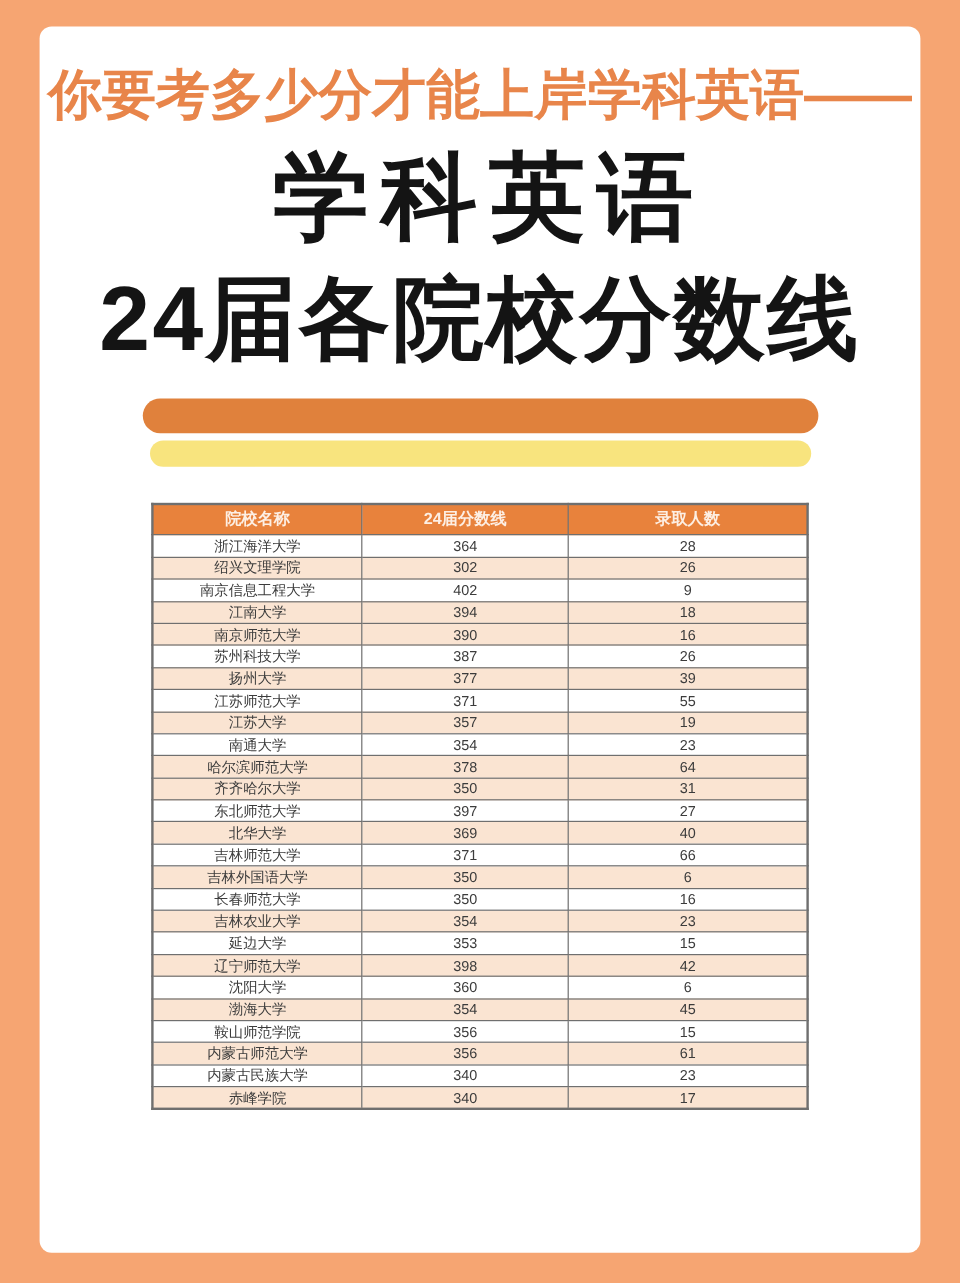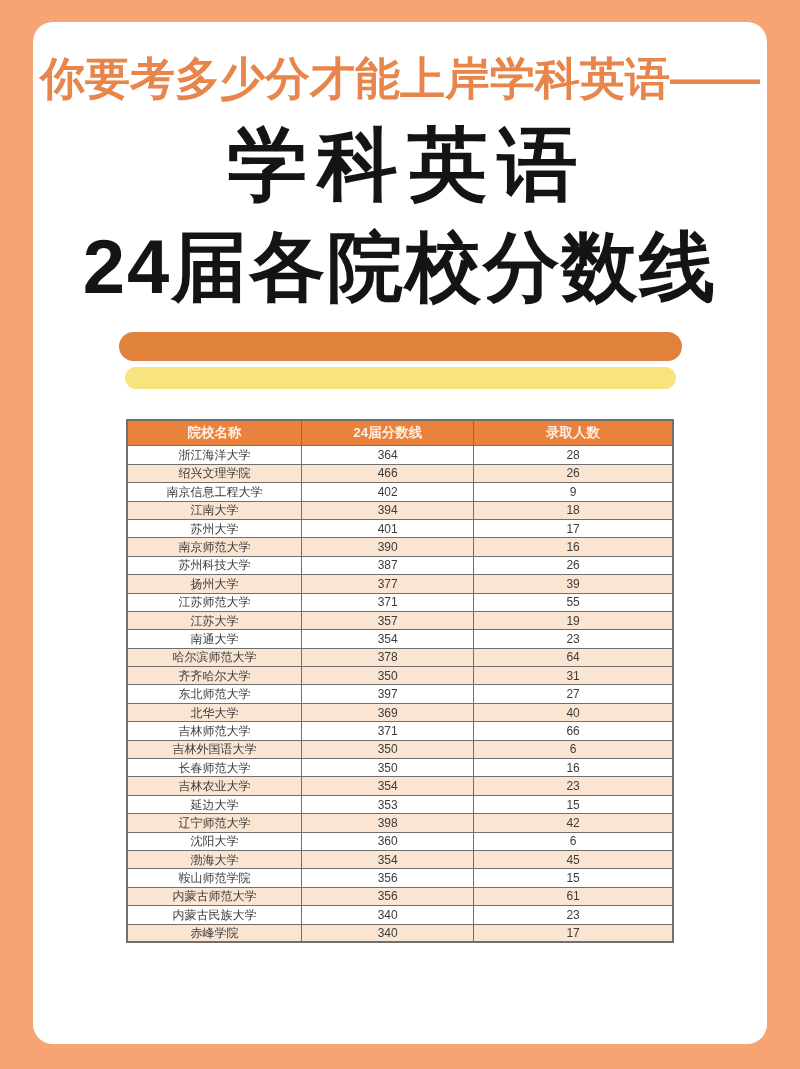--- a/index.html
+++ b/index.html
@@ -20,21 +20,21 @@
   body{
     width:800px;height:1069px;
     background:var(--frame-color);
     padding:22px 33px 25px 33px;
     font-family:"Liberation Sans","DejaVu Sans",sans-serif;
     overflow:hidden;
   }
   .page{
     width:734px;height:1022px;
     background:var(--page-color);
-    border-radius:20px;
+    border-radius:10px;
     overflow:hidden;
   }
   .slogan{
     margin-top:28px;
     text-align:center;
     font-size:45px;
     font-weight:800;
     letter-spacing:0px;
     line-height:1.3;
     color:var(--slogan-color);
@@ -136,38 +136,33 @@
       </tr>
     </thead>
     <tbody>
         <tr>
           <td>浙江海洋大学</td>
           <td>364</td>
           <td>28</td>
         </tr>
         <tr class="alt">
           <td>绍兴文理学院</td>
-          <td>466</td>
+          <td>302</td>
           <td>26</td>
         </tr>
         <tr>
           <td>南京信息工程大学</td>
           <td>402</td>
           <td>9</td>
         </tr>
         <tr class="alt">
           <td>江南大学</td>
           <td>394</td>
           <td>18</td>
         </tr>
-        <tr>
-          <td>苏州大学</td>
-          <td>401</td>
-          <td>17</td>
-        </tr>
         <tr class="alt">
           <td>南京师范大学</td>
           <td>390</td>
           <td>16</td>
         </tr>
         <tr>
           <td>苏州科技大学</td>
           <td>387</td>
           <td>26</td>
         </tr>

